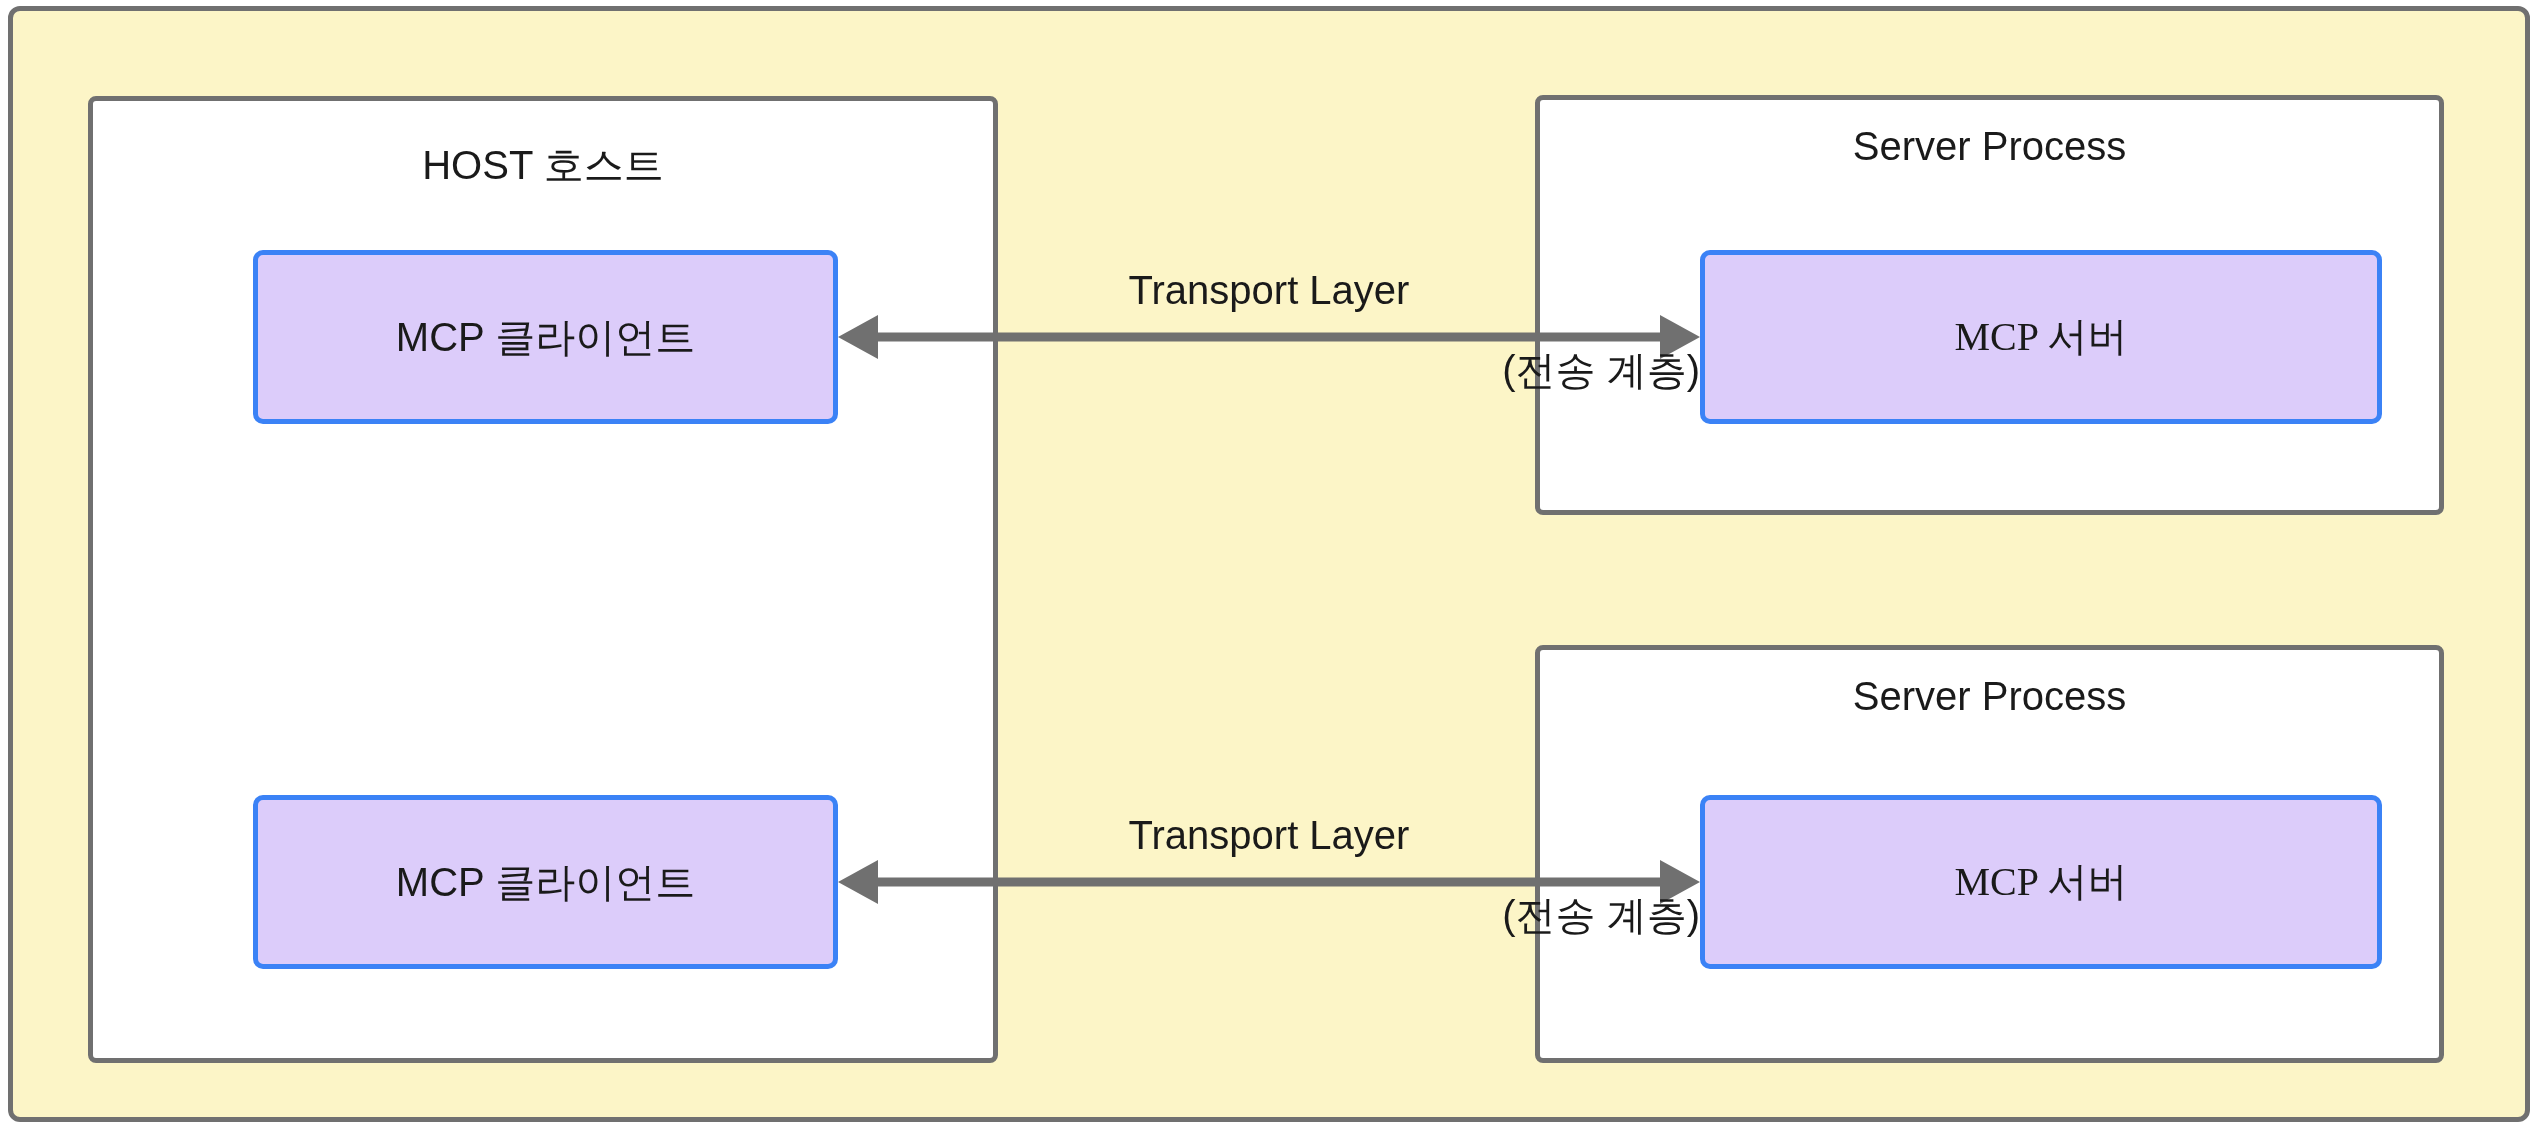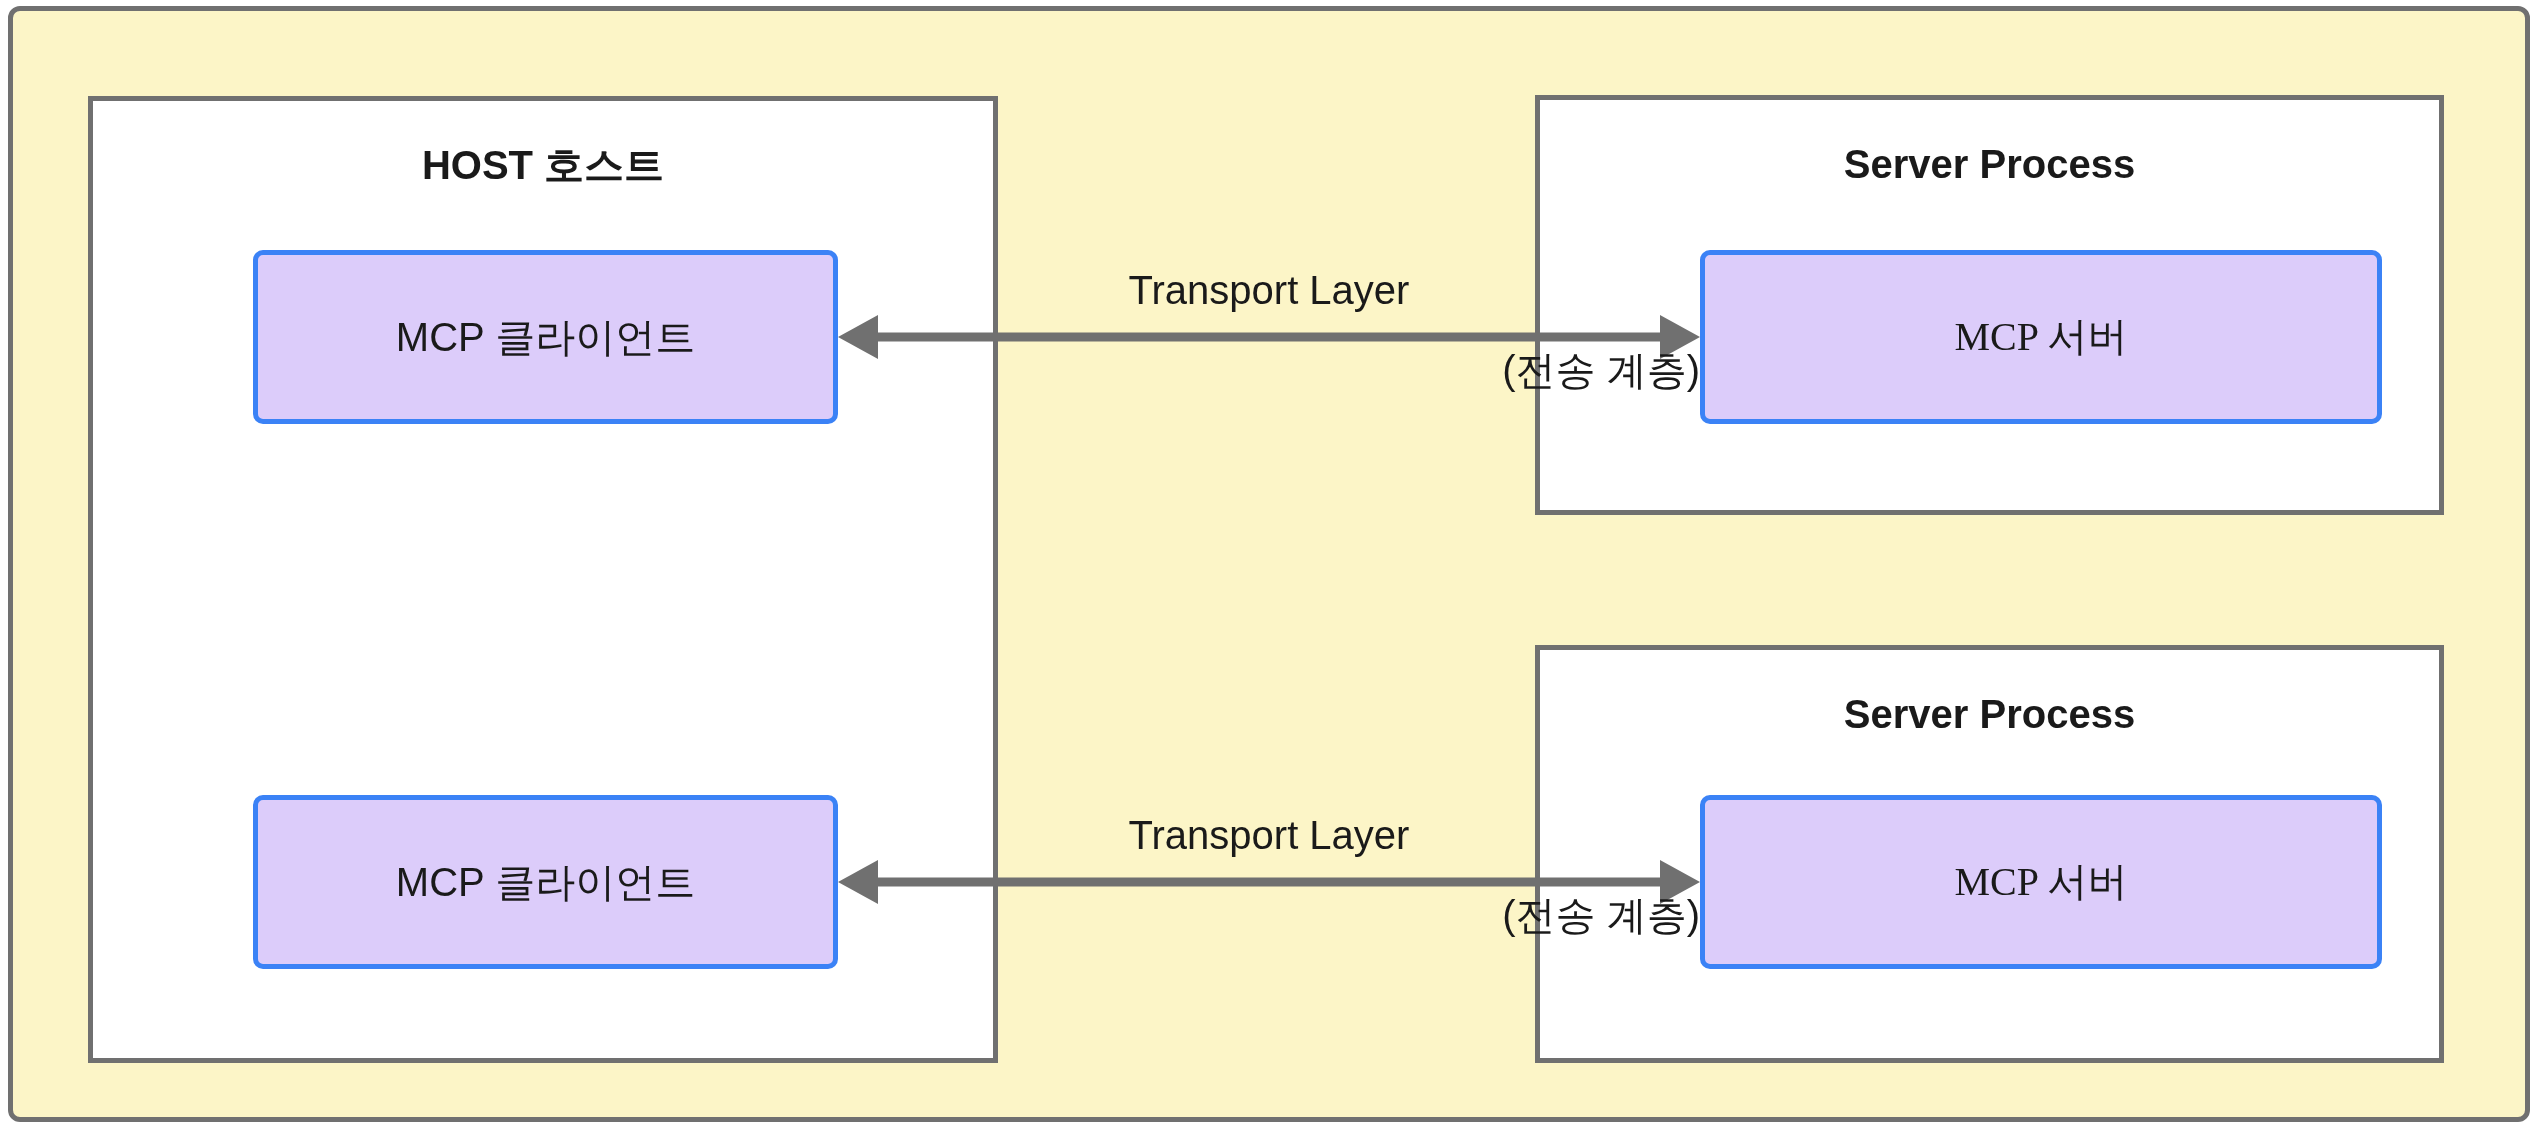--- a/index.html
+++ b/index.html
@@ -31,23 +31,22 @@
     border: 5px solid #707070;
     border-radius: 12px;
     box-sizing: content-box;
   }
 
   
   .panel {
     position: absolute;
     background: #FFFFFF;
     border: 5px solid #707070;
-    border-radius: 0;
+    border-radius: 8px;
     box-sizing: border-box;
-    font-weight: bold;
   }
 
   .panel-title {
     position: absolute;
     left: 0;
     right: 0;
     text-align: center;
     color: #1a1a1a;
     font-size: 40px;
     line-height: 1.1;
@@ -63,21 +62,21 @@
   }
   .host-panel .panel-title { top: 42px; }
 
   
   .server-panel {
     left: 1535px;
     width: 909px;
   }
   .server-panel-1 { top: 95px;  height: 420px; }
   .server-panel-2 { top: 645px; height: 418px; }
-  .server-panel .panel-title { top: 42px; }
+  .server-panel .panel-title { top: 24px; }
 
   
   .node {
     position: absolute;
     background: #DCCCFA;
     border: 5px solid #3b82f6;
     border-radius: 10px;
     box-sizing: border-box;
     display: flex;
     align-items: center;

